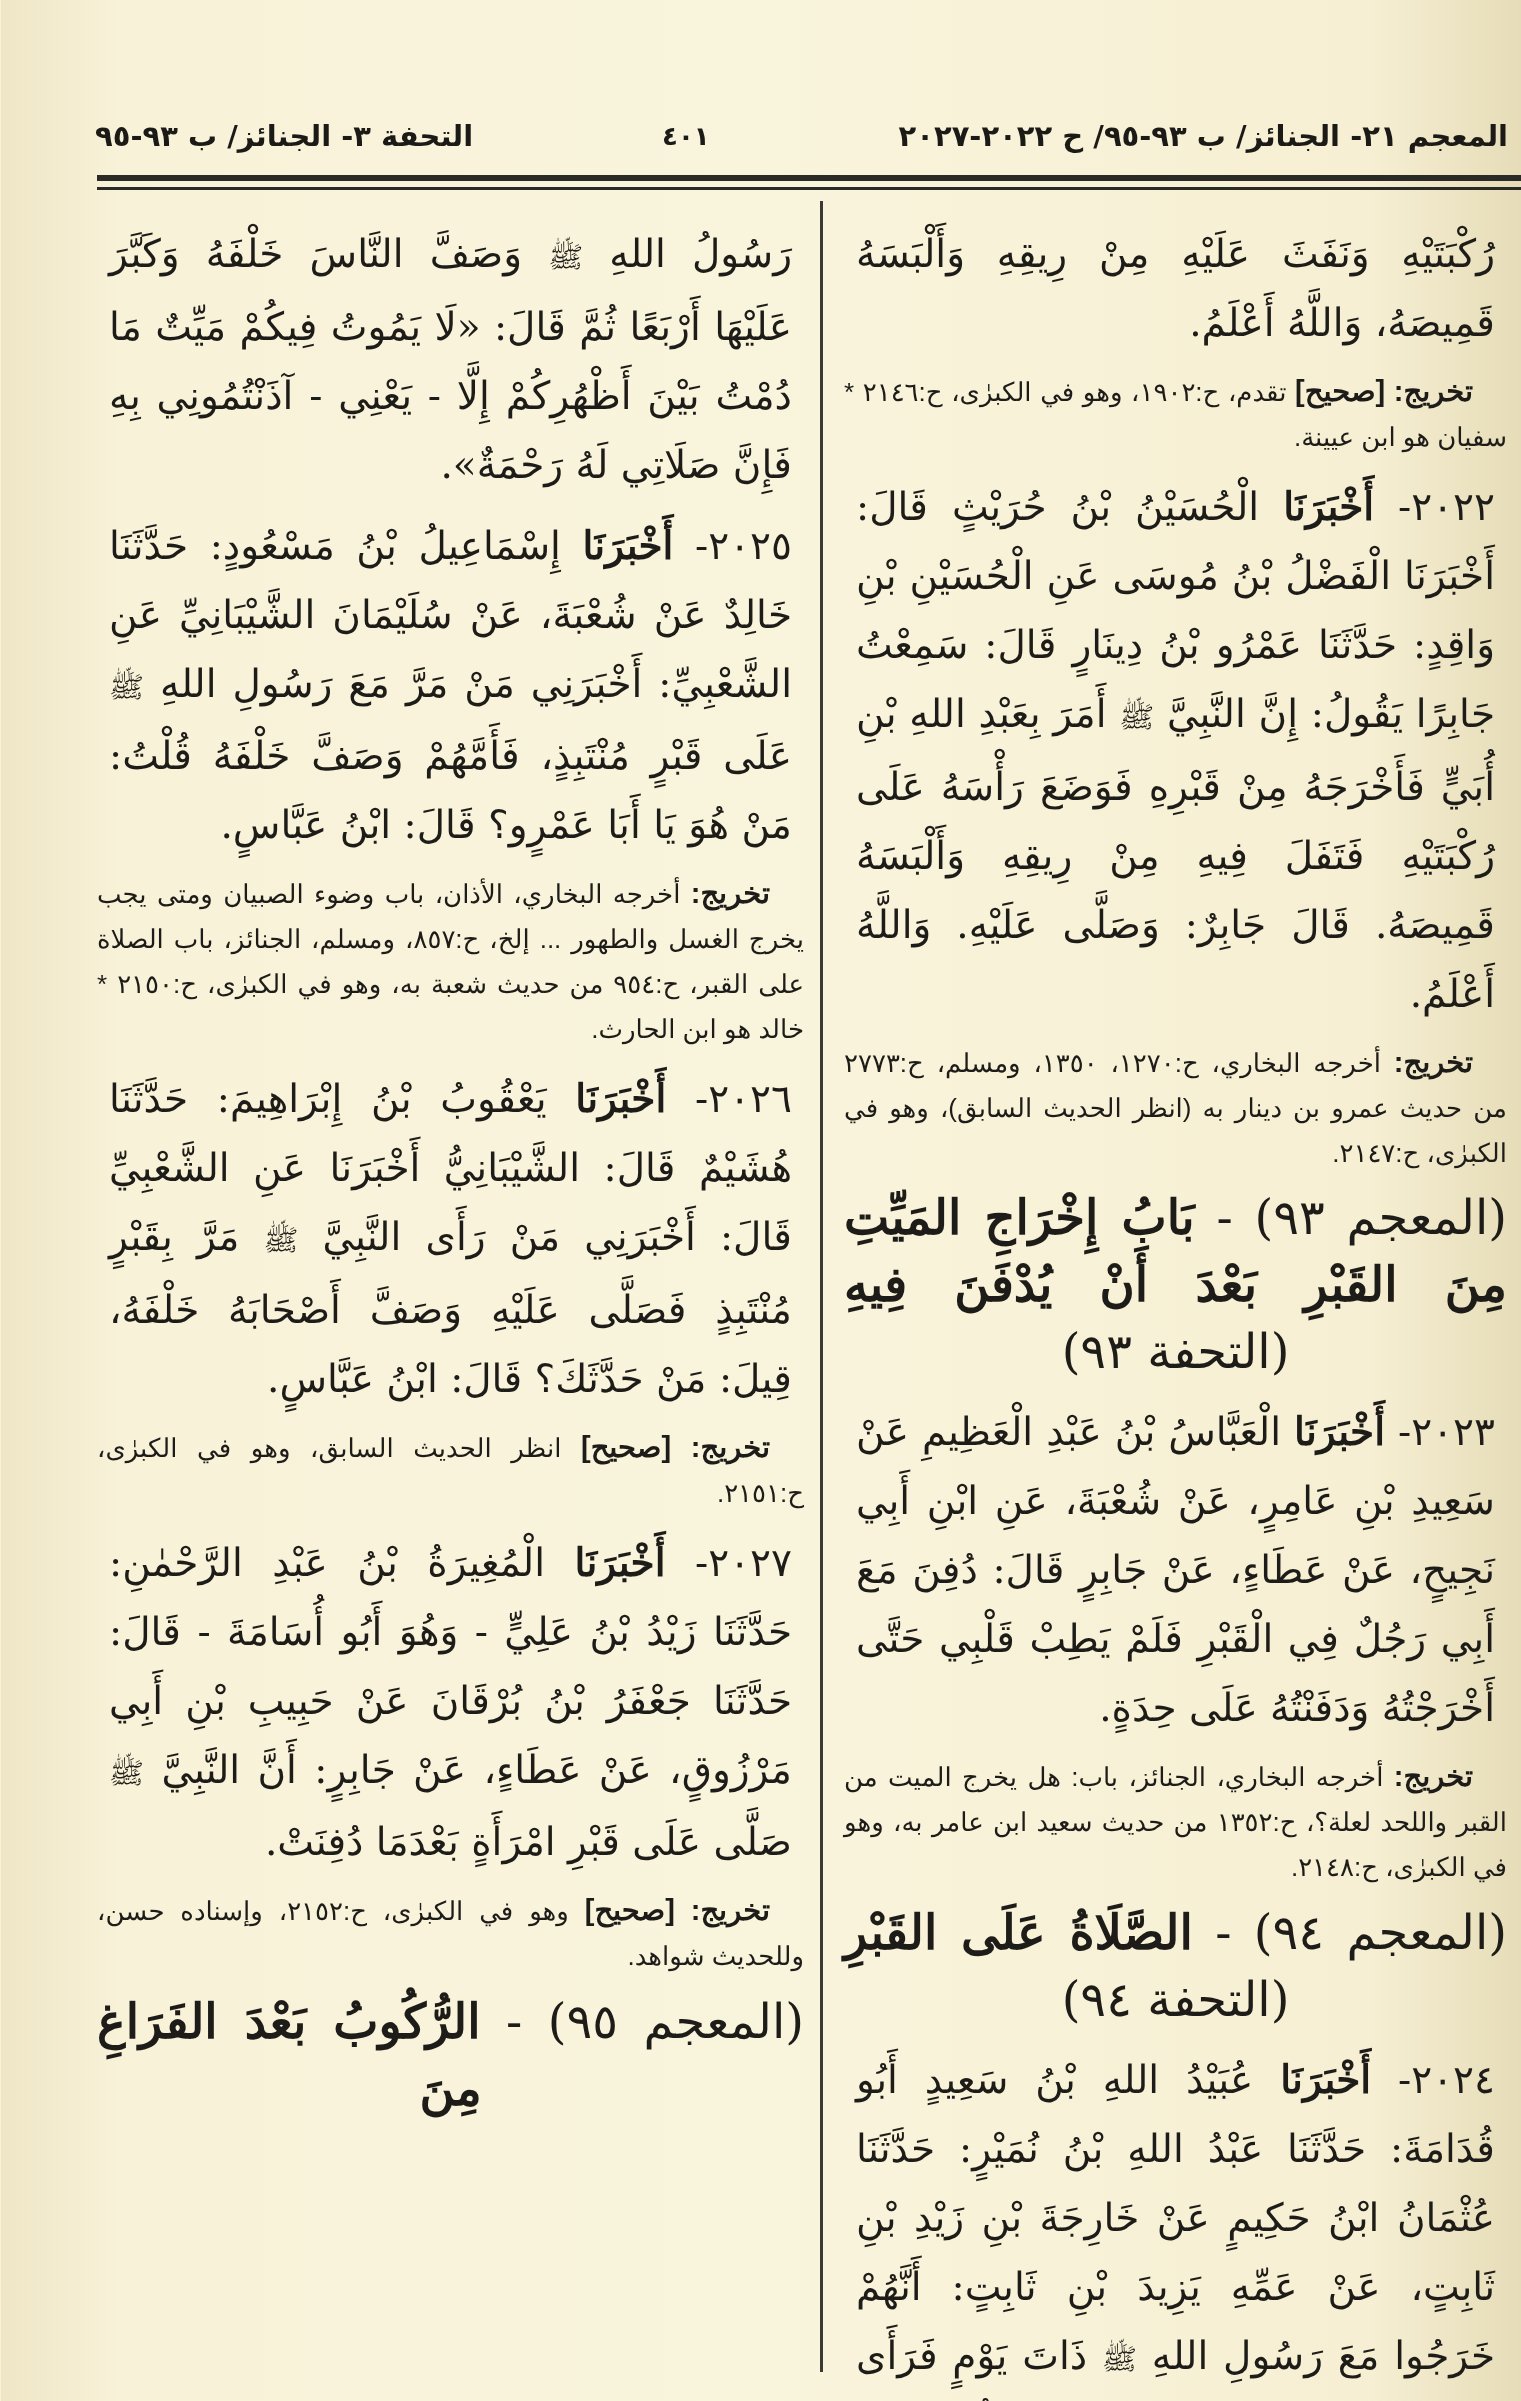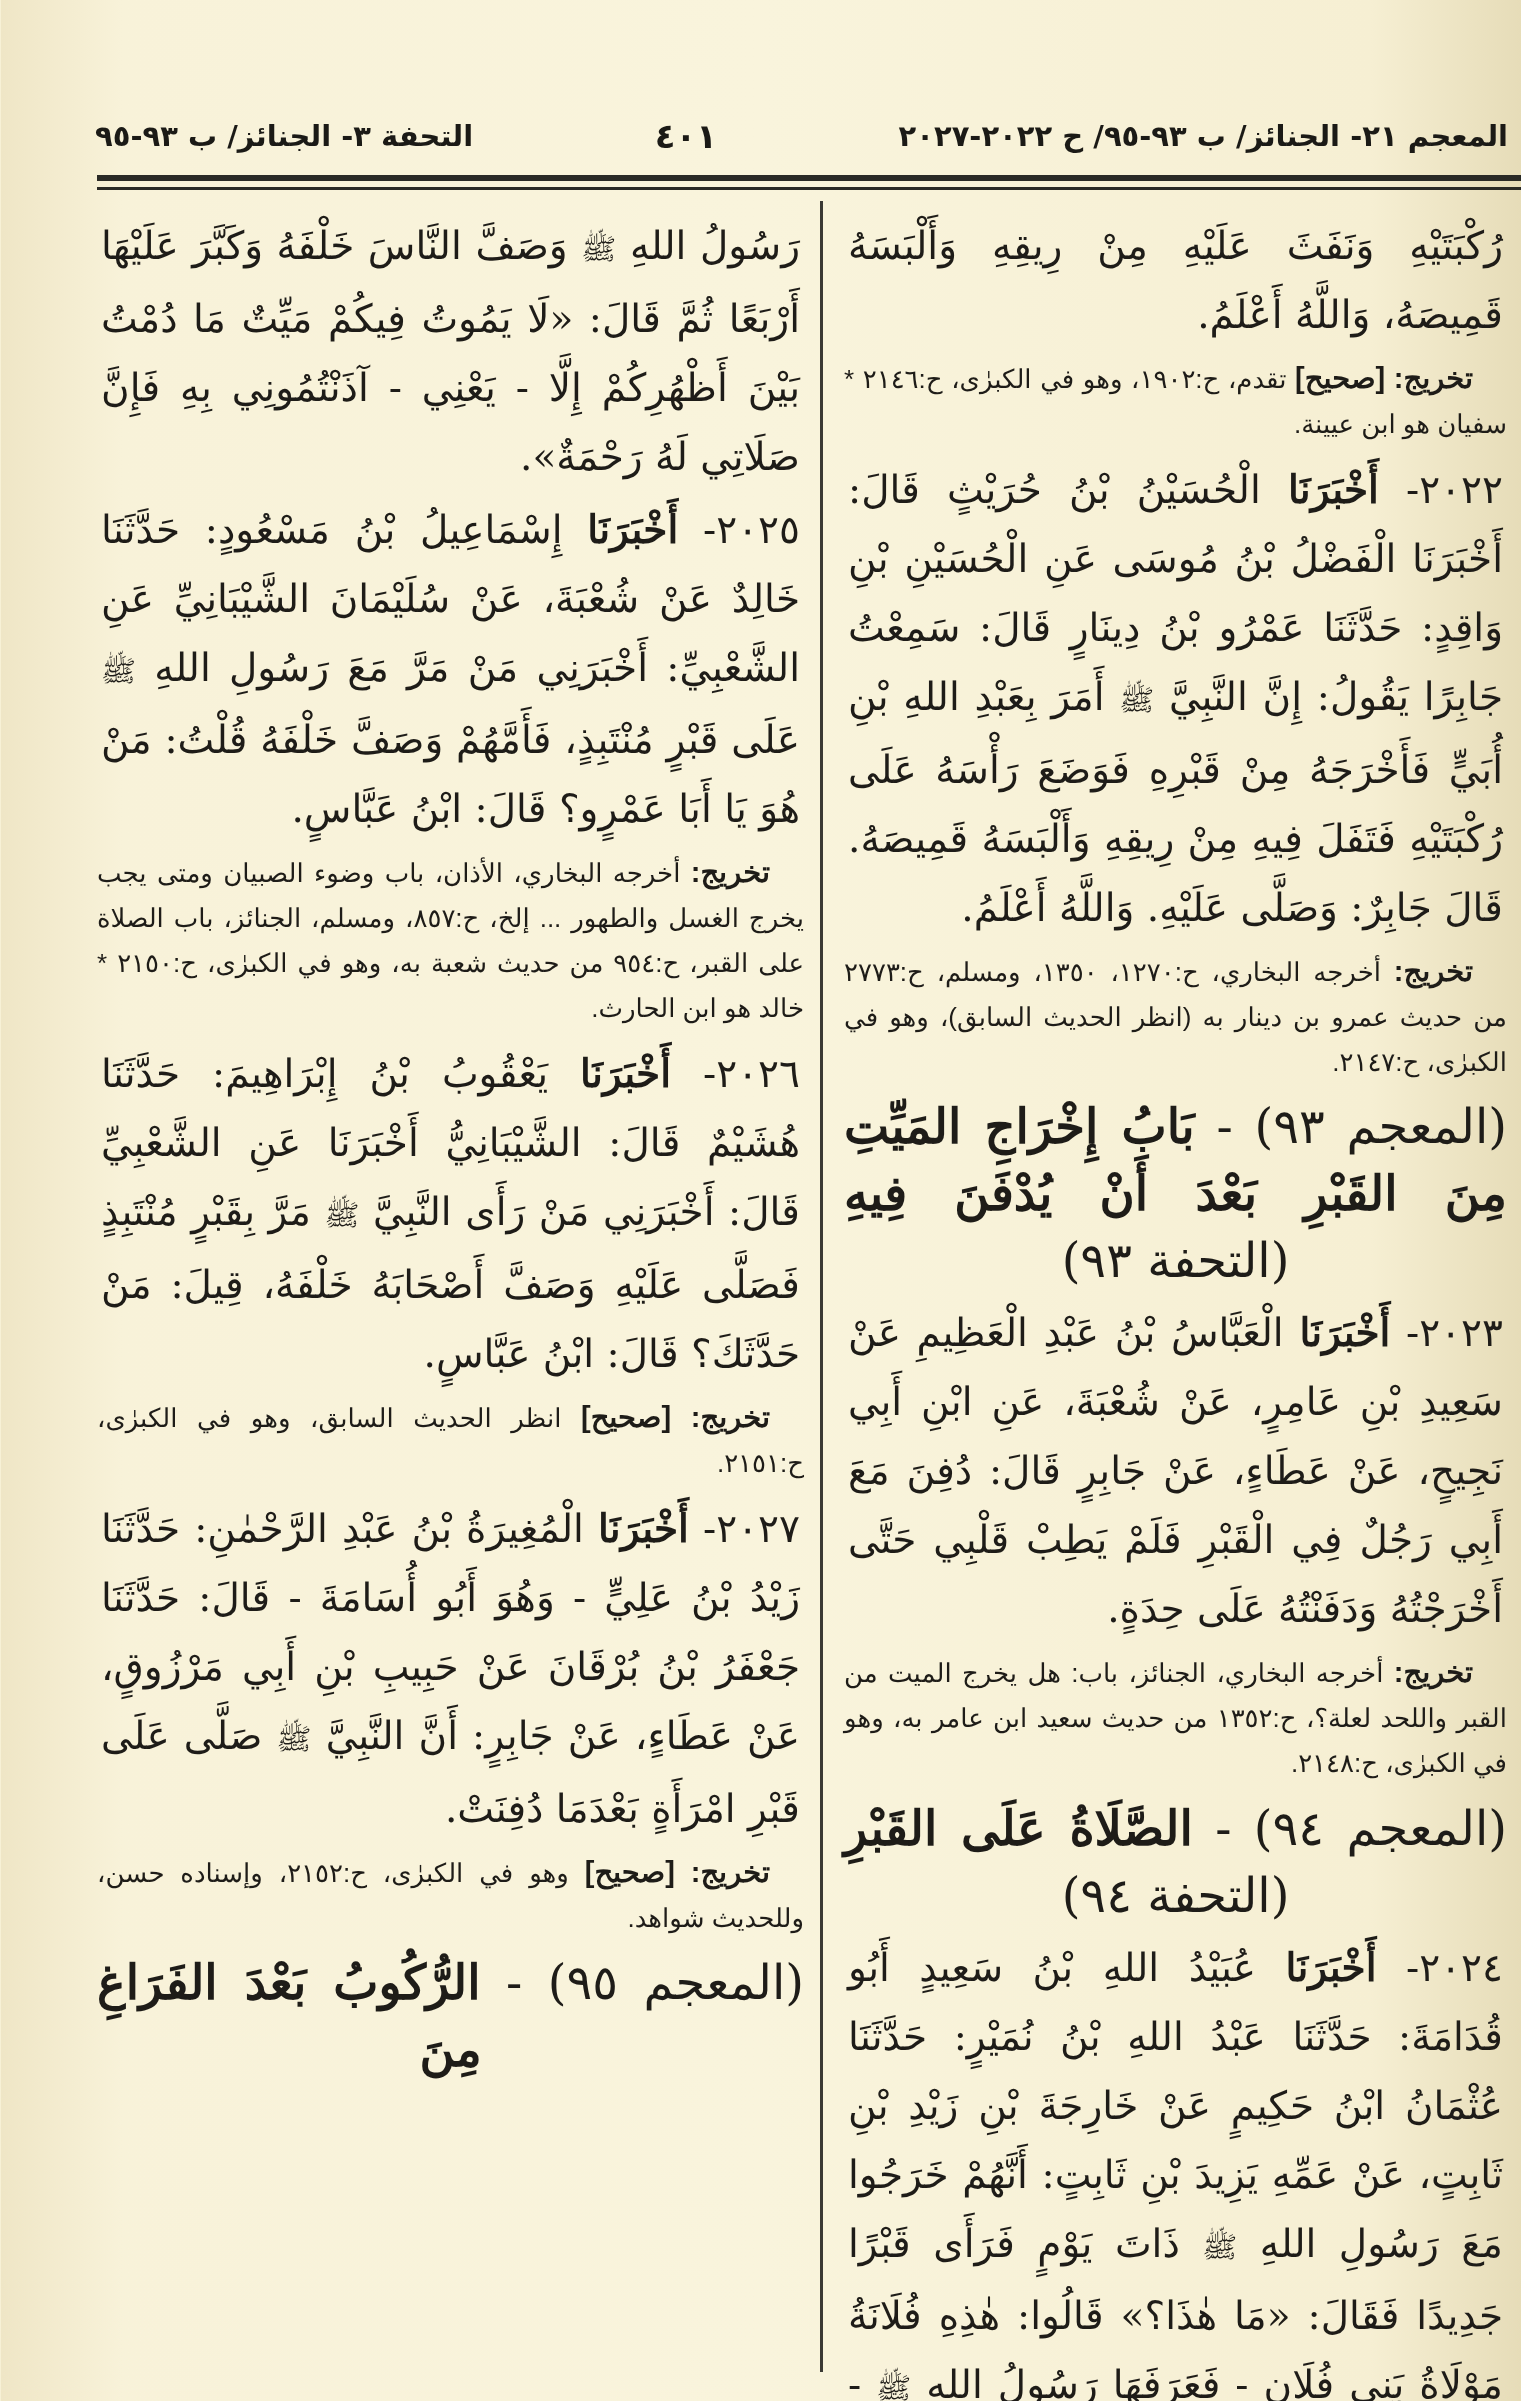--- a/index.html
+++ b/index.html
@@ -32,21 +32,21 @@
     display: flex;
     flex-direction: row;
     justify-content: space-between;
     align-items: center;
     font-family: "DejaVu Sans", "Liberation Sans", sans-serif;
     font-size: 29px;
     font-weight: bold;
     color: #1b1a16;
   }
   .running-header .hdr-right { flex: 0 0 auto; }
-  .running-header .hdr-center { flex: 0 0 auto; font-size: 34px; margin-right: 34px; margin-left: 34px; }
+  .running-header .hdr-center { flex: 0 0 auto; font-size: 26px; margin-right: 34px; margin-left: 34px; }
   .running-header .hdr-left { flex: 0 0 auto; }
   .header-rule-thick {
     position: absolute;
     top: 175px;
     left: 97px;
     width: 1425px;
     height: 6px;
     background: #2a2a26;
   }
   .header-rule-thin {
@@ -76,21 +76,21 @@
     left: 844px;
     width: 663px;
   }
   .col-left {
     left: 97px;
     width: 707px;
   }
   .matn {
     font-size: 39px;
     line-height: 69px;
-    margin: 4px;
+    margin: 12px;
   }
   .matn .num {
     font-weight: normal;
   }
   .matn .akhbarana {
     font-weight: bold;
   }
   .takhrij {
     font-size: 26px;
     line-height: 45px;

